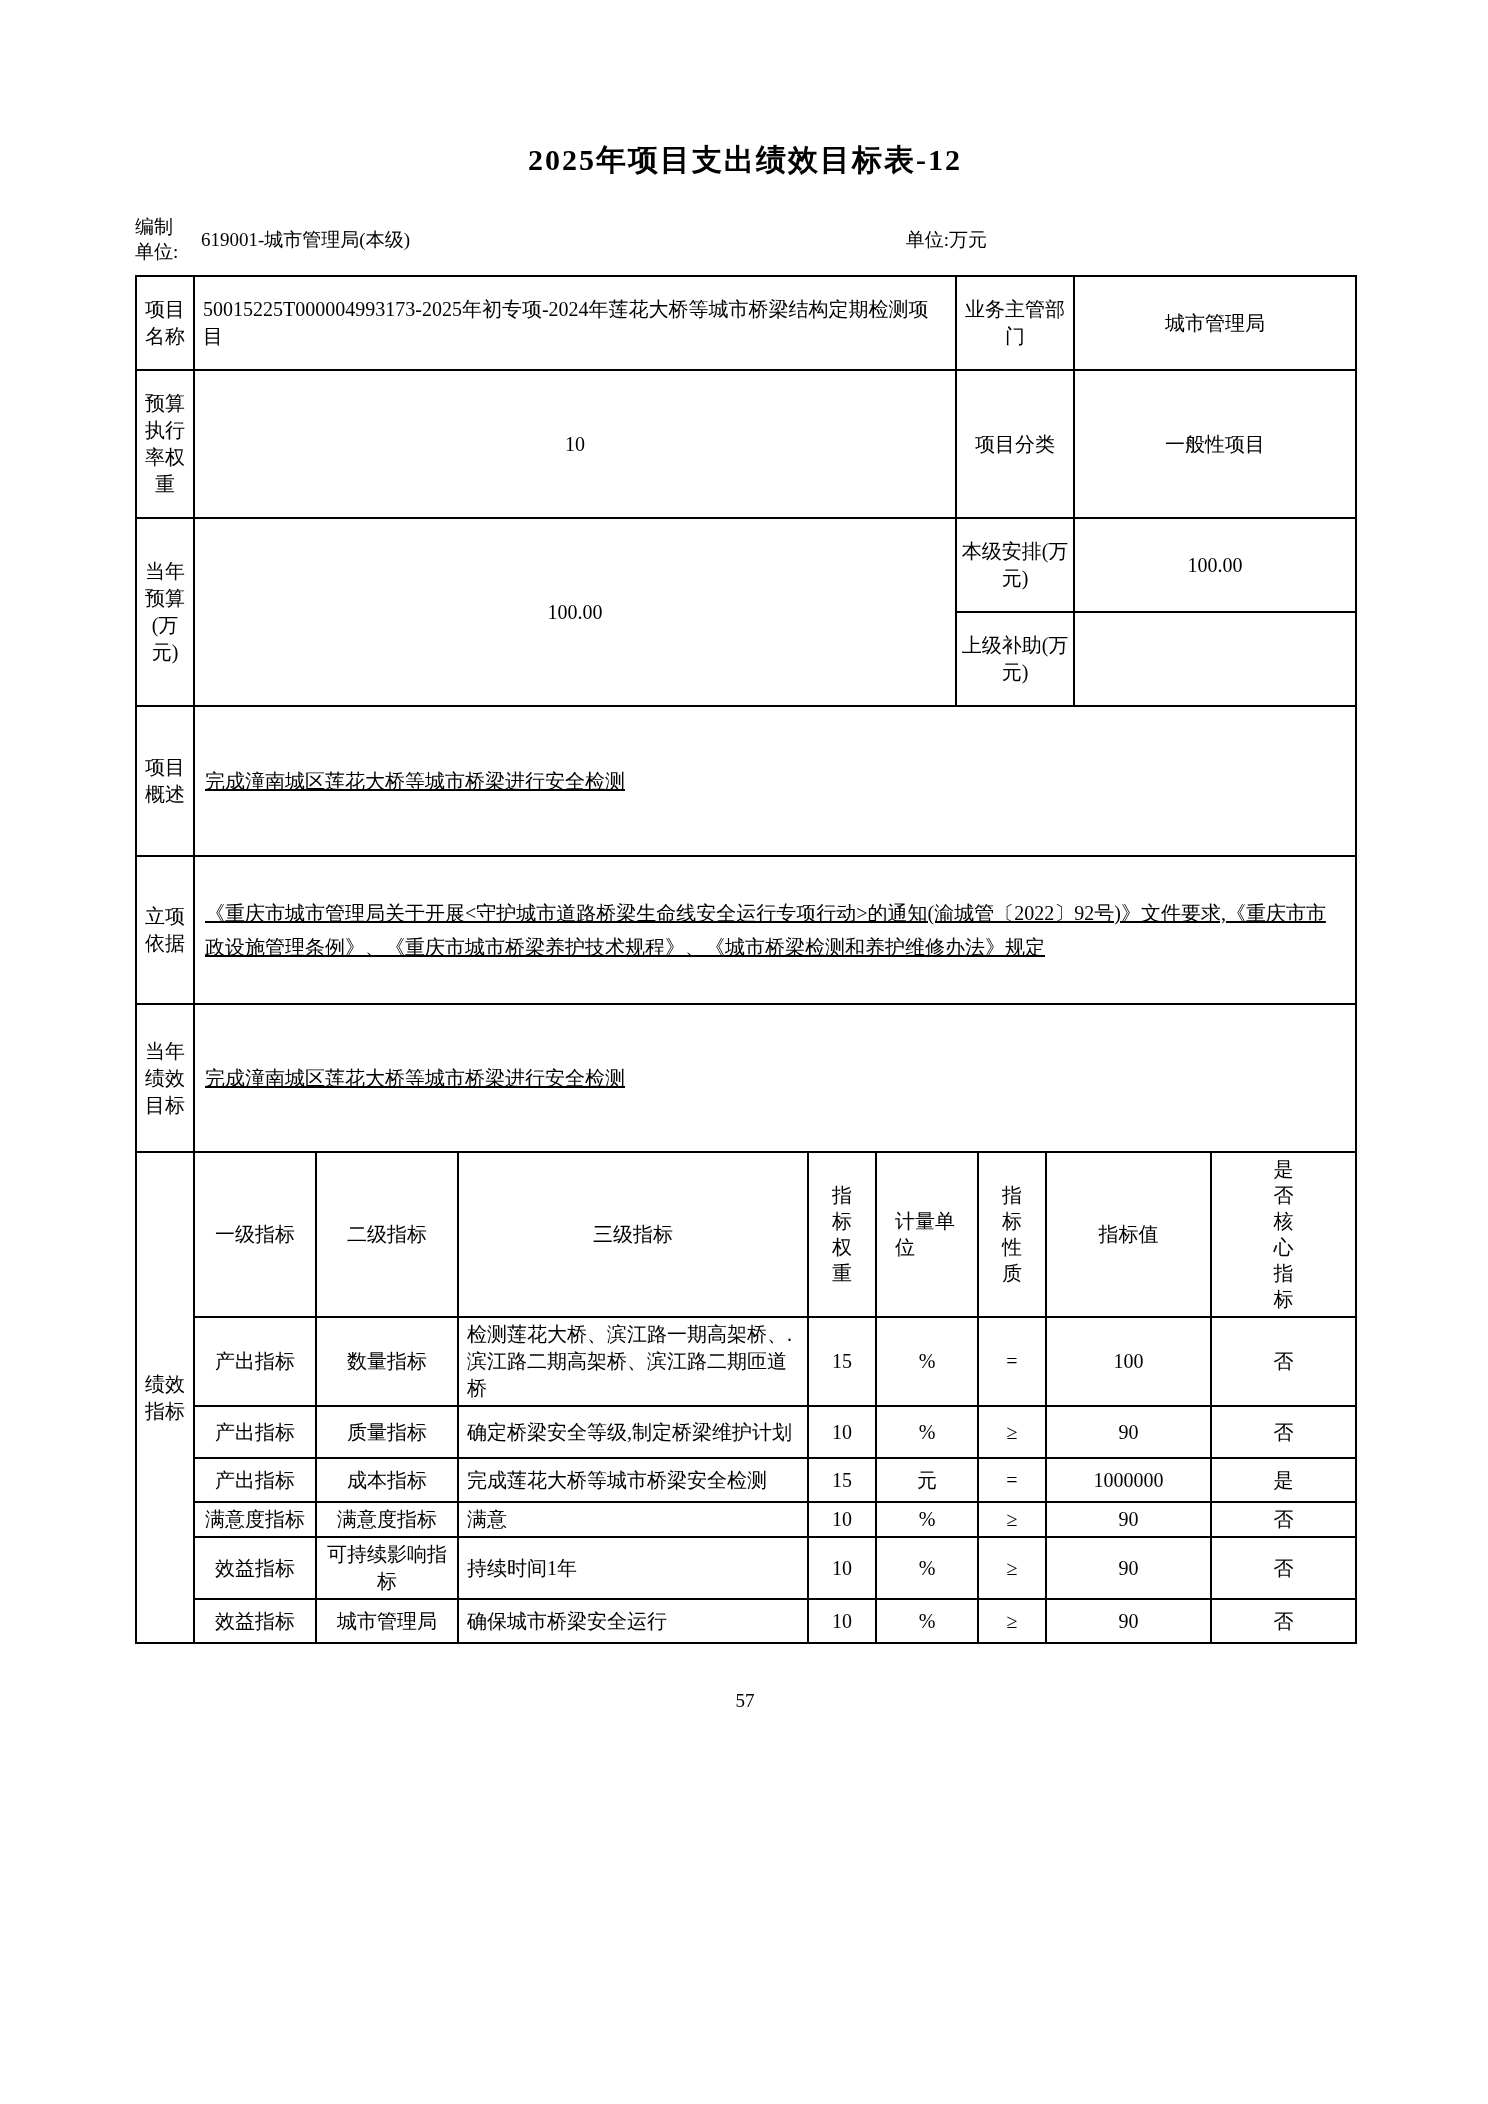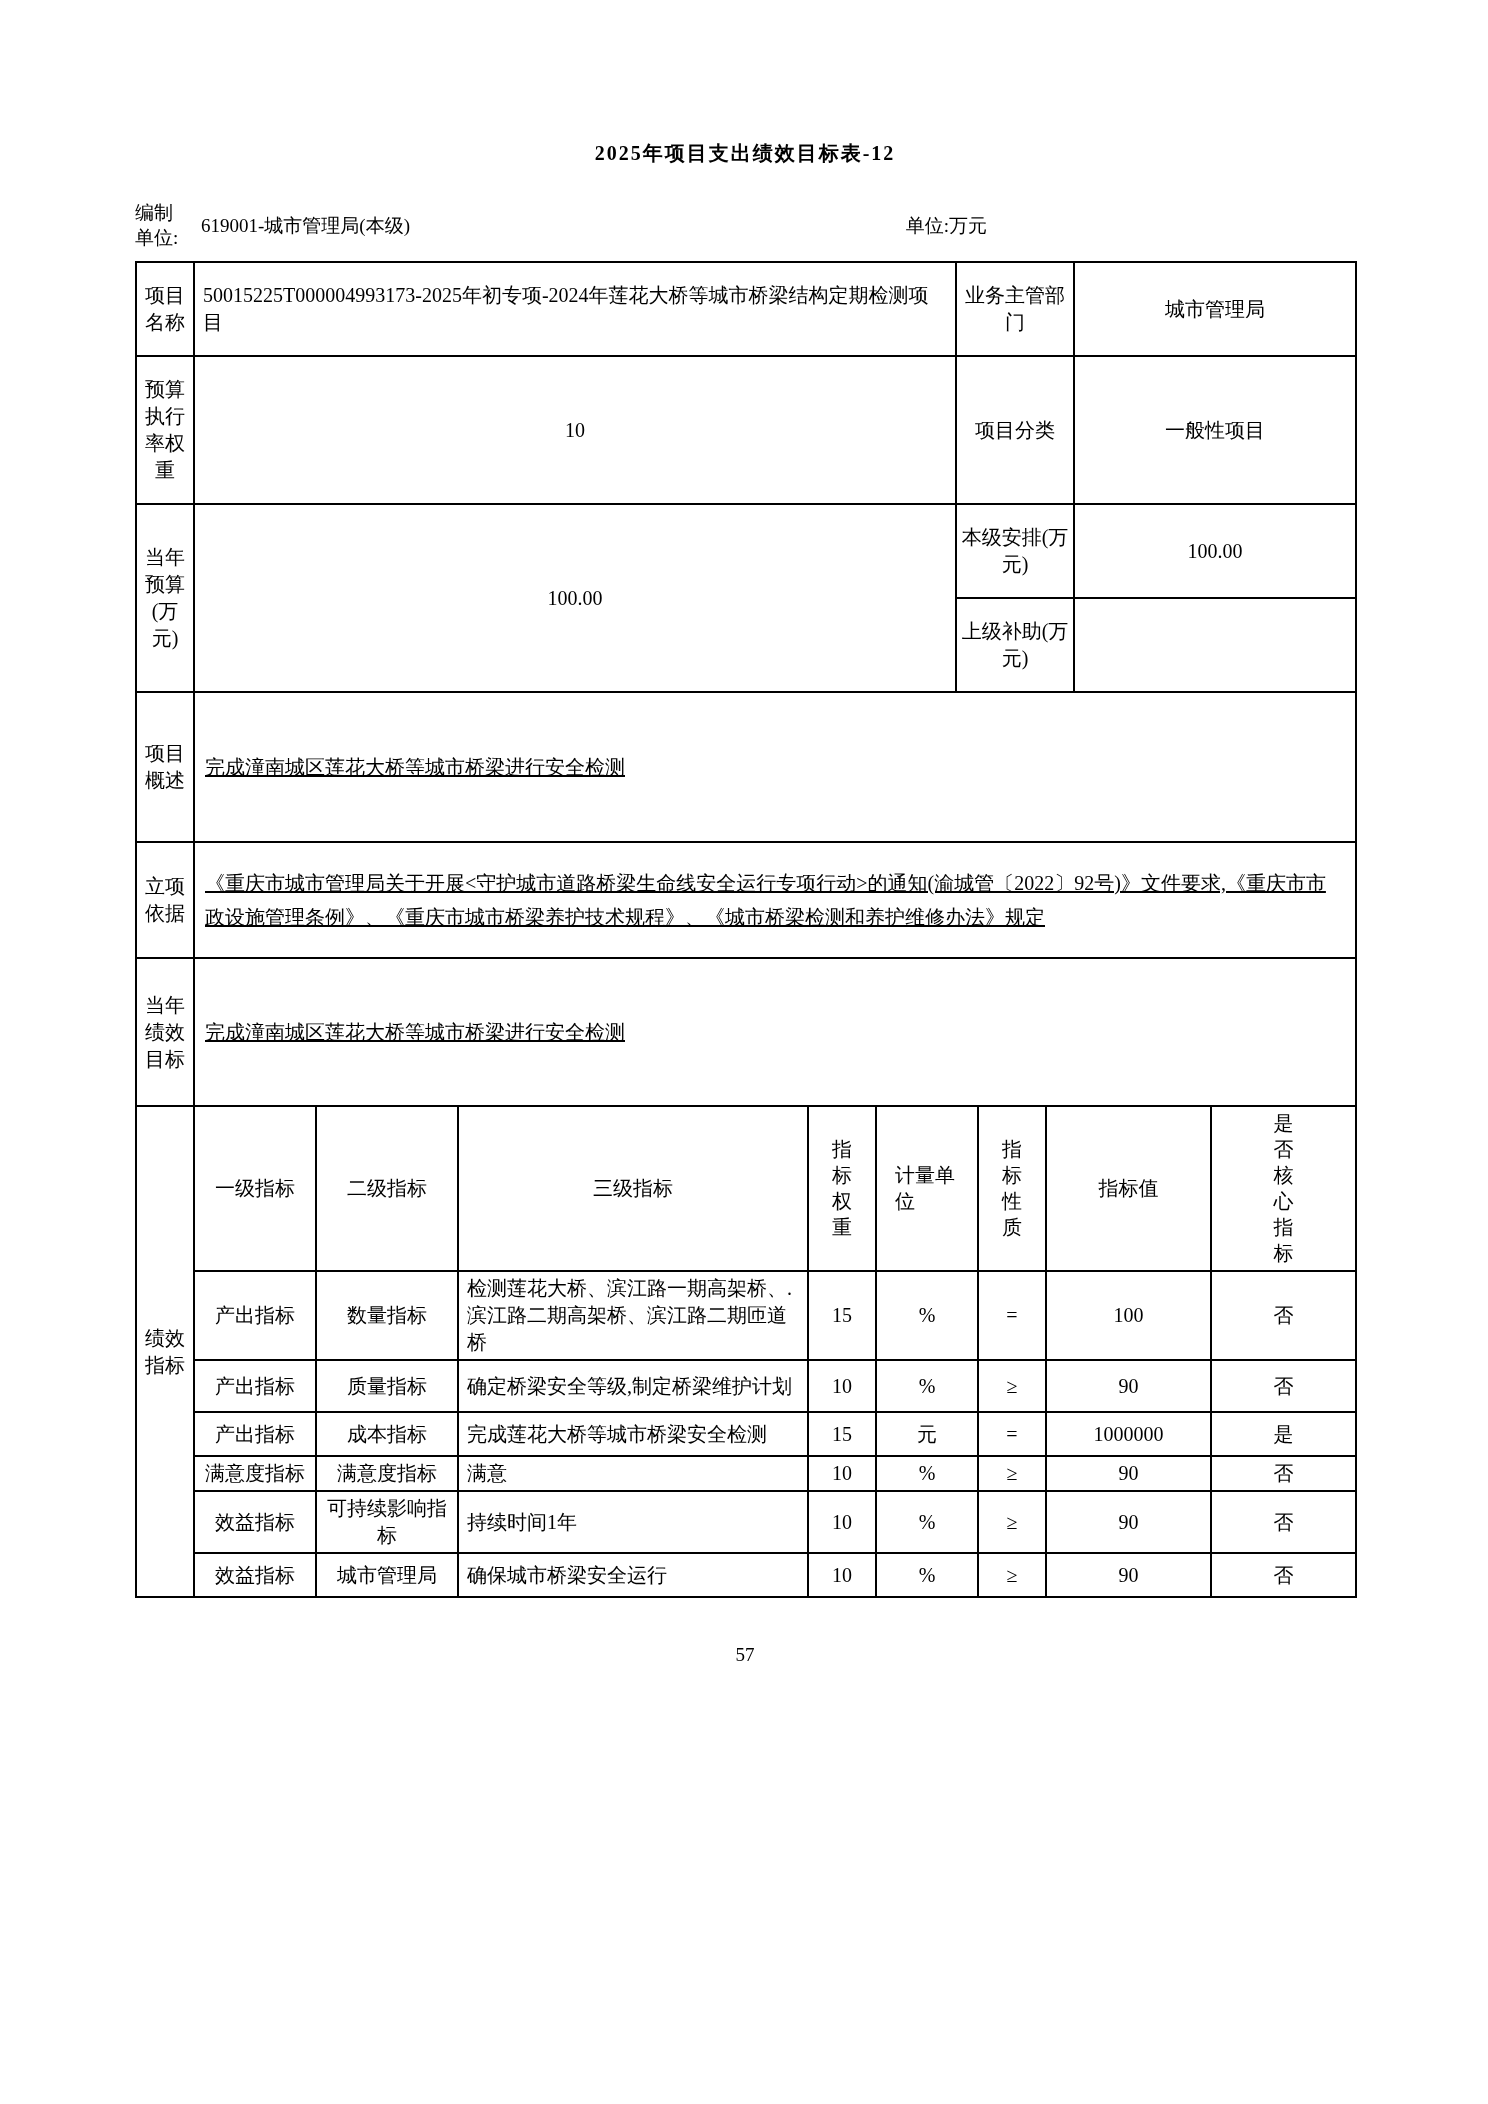--- a/index.html
+++ b/index.html
@@ -13,21 +13,21 @@
   .page {
     box-sizing: border-box;
     position: relative;
     width: 1488px;
     height: 2104px;
     padding: 140px 133px 0 135px;
     background: #ffffff;
   }
   .title {
     width: 1220px;
-    font-size: 20px;
+    font-size: 30px;
     font-weight: bold;
     text-align: center;
     letter-spacing: 2px;
     margin: 0 0 34px 0;
   }
   .meta {
     display: flex;
     align-items: center;
     width: 1220px;
     margin-bottom: 11px;
@@ -129,21 +129,21 @@
   <table class="tbl tbl-b">
     <colgroup>
       <col style="width:58px">
         <col style="width:1162px">
     </colgroup>
     <tbody>
       <tr style="height:150px">
         <td class="lbl">项目概述</td>
         <td class="val-left">完成潼南城区莲花大桥等城市桥梁进行安全检测</td>
       </tr>
-      <tr style="height:116px">
+      <tr style="height:148px">
         <td class="lbl">立项依据</td>
         <td class="val-left">《重庆市城市管理局关于开展&lt;守护城市道路桥梁生命线安全运行专项行动&gt;的通知(渝城管〔2022〕92号)》文件要求,《重庆市市政设施管理条例》、《重庆市城市桥梁养护技术规程》、《城市桥梁检测和养护维修办法》规定</td>
       </tr>
       <tr style="height:148px">
         <td class="lbl">当年绩效目标</td>
         <td class="val-left">完成潼南城区莲花大桥等城市桥梁进行安全检测</td>
       </tr>
     </tbody>
   </table>
 

